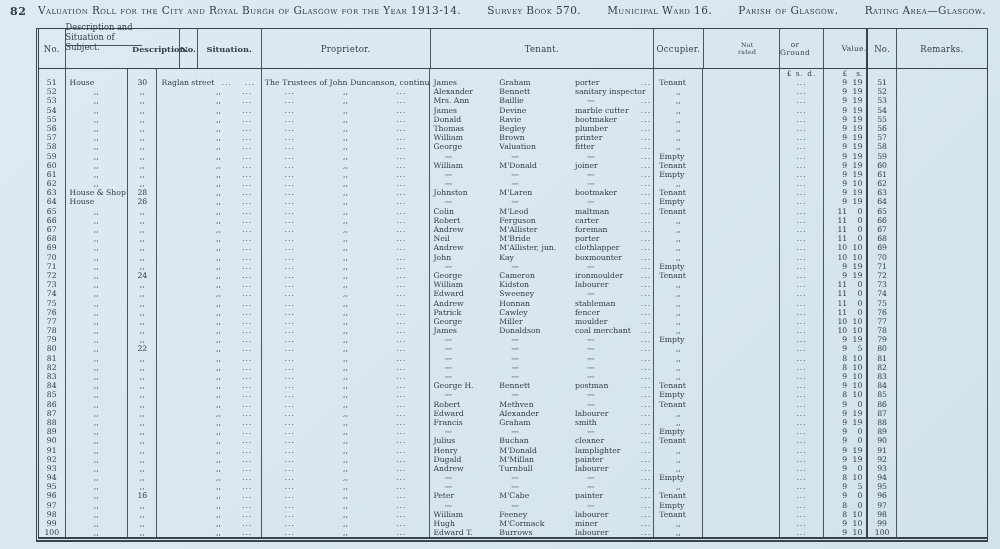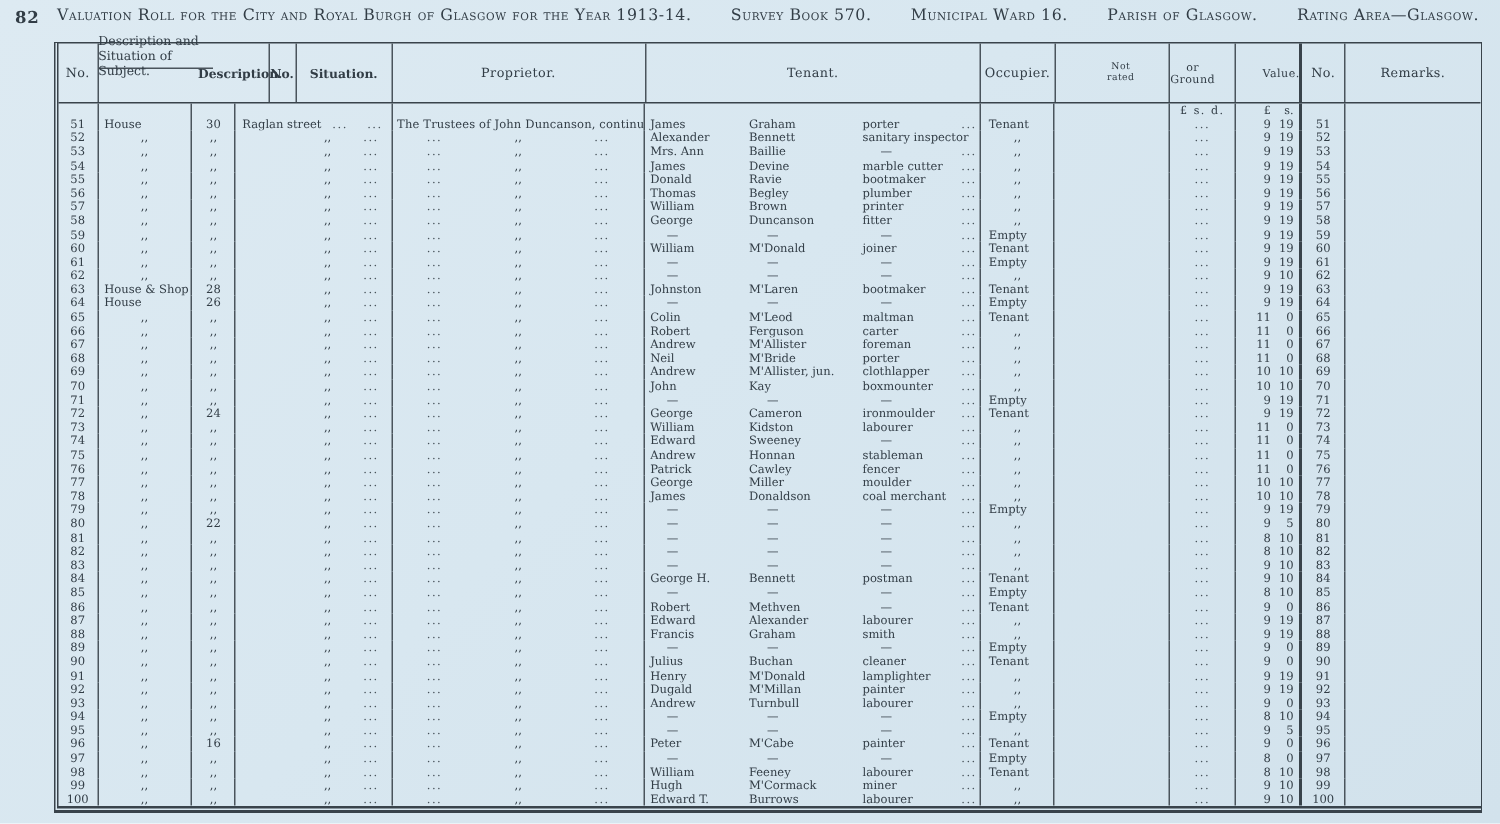--- a/index.html
+++ b/index.html
@@ -361,21 +361,21 @@
           <span class="sit-mid ditto">,,</span>
           <span class="sit-dots dots">...</span>
         </div>
         <div class="c w-prop cell-prop">
           <span class="prop-l dots">...</span>
           <span class="prop-c ditto">,,</span>
           <span class="prop-r dots">...</span>
         </div>
         <div class="c w-ten cell-ten">
           <span class="t-first">George</span>
-          <span class="t-last">Duncanson</span>
+          <span class="t-last">Valuation</span>
           <span class="t-occ">fitter</span>
           <span class="t-dots dots">...</span>
         </div>
         <div class="c w-occ cell-occ ditto">,,</div>
         <div class="c w-inh"></div>
         <div class="c w-feu cell-feu dots">...</div>
         <div class="c w-rent cell-rent">
           <span class="r-l">9</span>
           <span class="r-s">19</span>
         </div>

